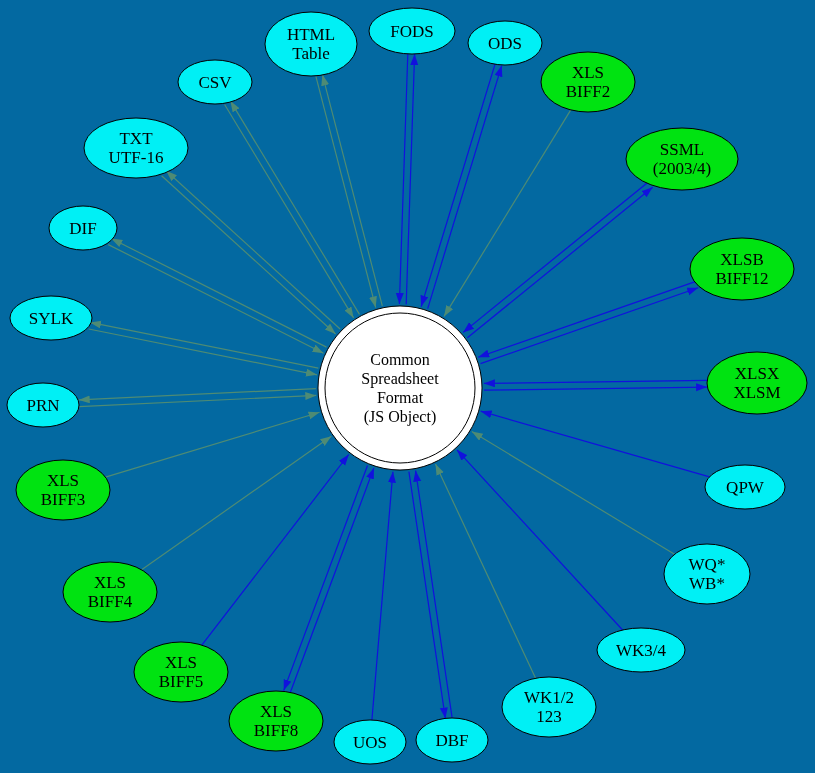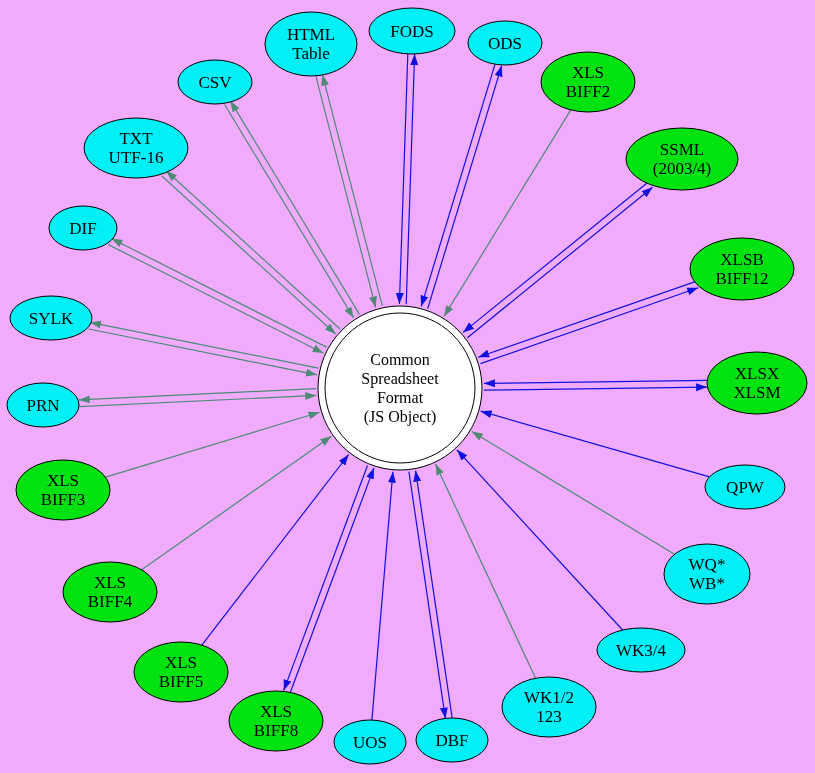--- a/index.html
+++ b/index.html
@@ -5,21 +5,21 @@
   html, body {
     margin: 0;
     padding: 0;
     background: #ffffff;
     font-family: "Liberation Serif", "DejaVu Serif", serif;
   }
   #stage {
     position: relative;
     width: 815px;
     height: 773px;
-    background: #f0abfc;
+    background: #0369a1;
     overflow: hidden;
   }
   svg text {
     font-family: "Liberation Serif", "DejaVu Serif", serif;
     fill: #000000;
   }
 </style>
 </head>
 <body>
 

